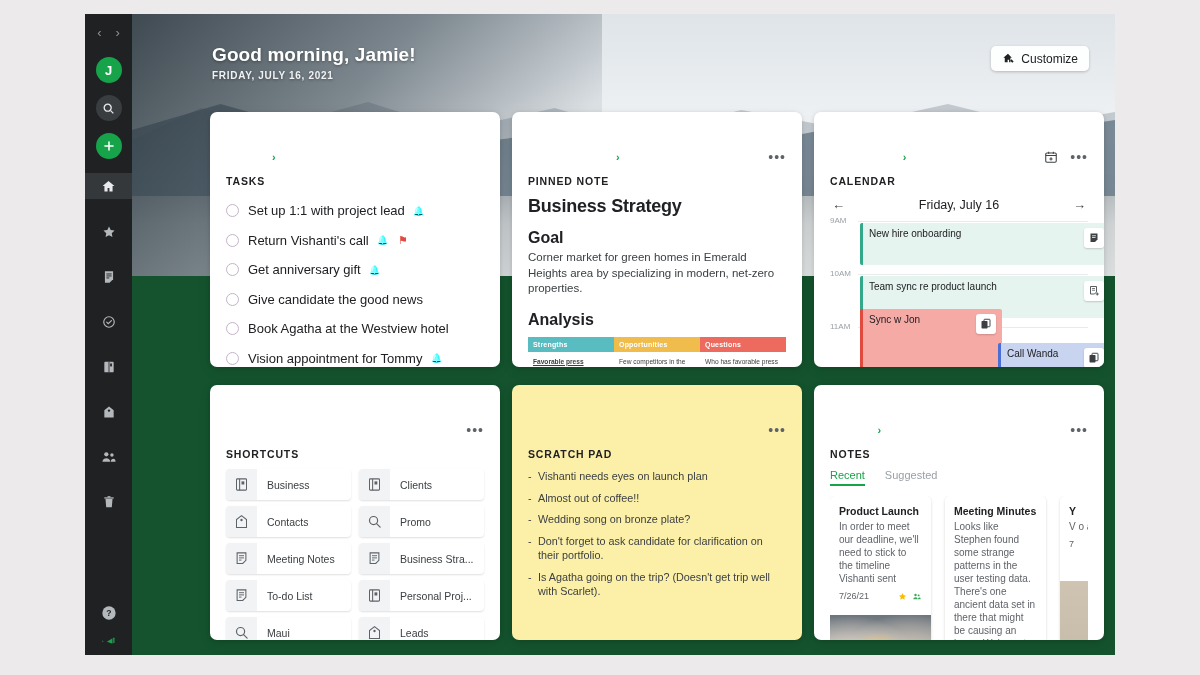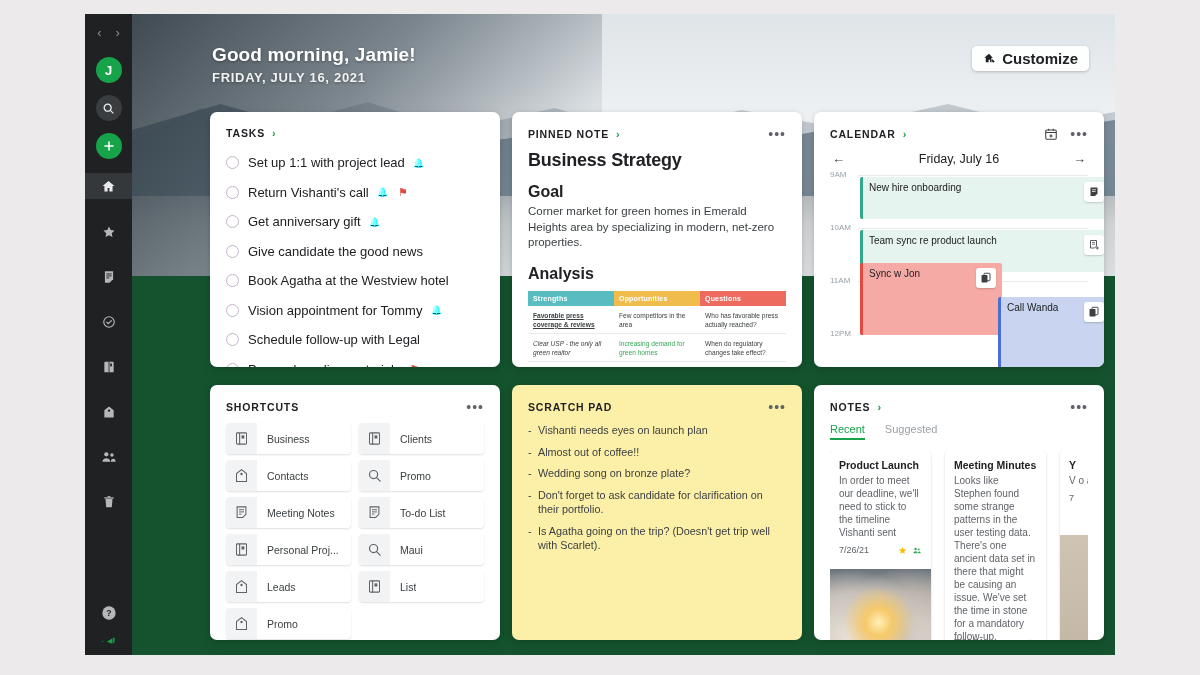--- a/index.html
+++ b/index.html
@@ -88,31 +88,31 @@
   #hero .darken {
     position: absolute; left:0; top:0; width: 470px; height: 262px;
     background: linear-gradient(130deg, rgba(40,52,60,.88) 0%, rgba(60,74,84,.62) 42%, rgba(110,125,135,.14) 78%, rgba(255,255,255,0) 100%);
   }
   .greet-wrap { position: absolute; left: 80px; top: 30px; z-index: 5; }
   #greeting {
     color: #ffffff; font-size: 19px; font-weight: 700; letter-spacing: .1px;
     text-shadow: 0 1px 3px rgba(0,0,0,.35);
   }
   #greet-date {
-    color: #f0f2f3; font-size: 13px; font-weight: 700;
+    color: #f0f2f3; font-size: 10px; font-weight: 700;
     letter-spacing: .7px; margin-top: 4px;
     text-shadow: 0 1px 3px rgba(0,0,0,.35);
   }
   #customize-btn {
     position: absolute; right: 26px; top: 32px; z-index: 6;
     background: rgba(255,255,255,.93);
     border-radius: 5px; height: 25px;
     display: flex; align-items: center; gap: 6px;
     padding: 0 11px;
-    font-size: 15px; font-weight: 700; color: #202124;
+    font-size: 12px; font-weight: 400; color: #202124;
     box-shadow: 0 1px 3px rgba(0,0,0,.22);
     cursor: pointer;
   }
 
   
   #grid {
     position: absolute; left: 0; top: 0; width: 100%;
     padding: 98px 22px 0 78px;
     display: grid;
     grid-template-columns: 290px 290px 290px;
@@ -126,21 +126,21 @@
     box-shadow: 0 1px 4px rgba(0,0,0,.13), 0 4px 14px rgba(0,0,0,.07);
     padding: 15px 16px 0 16px;
     overflow: hidden;
     position: relative;
   }
   .card-head {
     display: flex; align-items: center;
     margin-bottom: 9px;
   }
   .card-title {
-    font-size: 10.5px; font-weight: 700; color: #202124; letter-spacing: .85px;
+    font-size: 10.5px; font-weight: 700; color: #202124; letter-spacing: .85px; margin-top: 48px;
   }
   .chev {
     color: #16a34a; font-size: 11px; font-weight: 700; margin-left: 7px;
   }
   .dots {
     margin-left: auto; color: #5f6368; font-size: 14px;
     letter-spacing: 1px; line-height: 1; cursor: pointer;
   }
   .head-icons { margin-left: auto; display: flex; align-items: center; gap: 12px; }
 
@@ -632,20 +632,31 @@
             </div>
             <div class="sc">
               <span class="sc-ic">
                 <svg width="15" height="15" viewBox="0 0 24 24">
                   <path d="M5 3h14v12l-5 5H5z" fill="none" stroke="#5f6368" stroke-width="1.7"></path>
                   <line x1="8" y1="7.5" x2="16" y2="7.5" stroke="#5f6368" stroke-width="1.5"></line>
                   <line x1="8" y1="11" x2="16" y2="11" stroke="#5f6368" stroke-width="1.5"></line>
                   <line x1="8" y1="14.5" x2="12" y2="14.5" stroke="#5f6368" stroke-width="1.5"></line>
                 </svg>
               </span>
+              <span class="sc-lbl">Business Stra...</span>
+            </div>
+            <div class="sc">
+              <span class="sc-ic">
+                <svg width="15" height="15" viewBox="0 0 24 24">
+                  <path d="M5 3h14v12l-5 5H5z" fill="none" stroke="#5f6368" stroke-width="1.7"></path>
+                  <line x1="8" y1="7.5" x2="16" y2="7.5" stroke="#5f6368" stroke-width="1.5"></line>
+                  <line x1="8" y1="11" x2="16" y2="11" stroke="#5f6368" stroke-width="1.5"></line>
+                  <line x1="8" y1="14.5" x2="12" y2="14.5" stroke="#5f6368" stroke-width="1.5"></line>
+                </svg>
+              </span>
               <span class="sc-lbl">To-do List</span>
             </div>
             <div class="sc">
               <span class="sc-ic">
                 <svg width="15" height="15" viewBox="0 0 24 24">
                   <rect x="4" y="3" width="16" height="18" rx="1.5" fill="none" stroke="#5f6368" stroke-width="1.7"></rect>
                       <line x1="9" y1="3" x2="9" y2="21" stroke="#5f6368" stroke-width="1.7"></line>
                       <rect x="12" y="7" width="4.5" height="5" fill="#5f6368"></rect>
                 </svg>
               </span>

